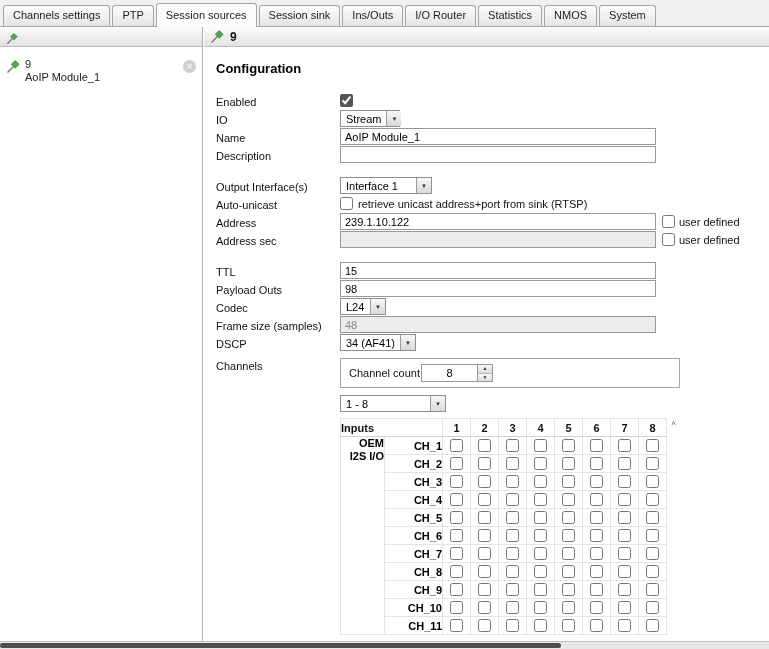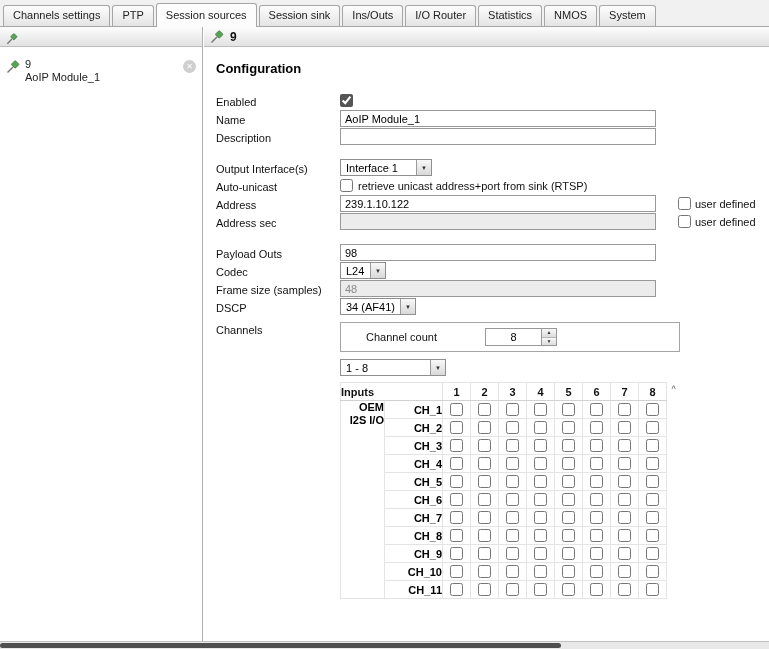--- a/index.html
+++ b/index.html
@@ -40,30 +40,30 @@
   .row-top { align-items: flex-start; }
   .flabel { width: 124px; flex: none; font-size: 11px; color: #111; padding-top: 2px; }
   .gap { height: 13px; }
   .gap-s { height: 6px; }
   .ti { height: 17px; border: 1px solid #989898; font-size: 11px; padding: 1px 4px; font-family: inherit;
         background: #fff; color: #000; }
   .ti:disabled { background: #ececec; color: #8a8a8a; }
   .wide { width: 316px; }
   .cb { width: 13px; height: 13px; margin: 0; accent-color: #555; }
   .inline-lbl { font-size: 11px; color: #111; margin-left: 5px; }
-  .ud { display: flex; align-items: center; gap: 4px; margin-left: 22px; font-size: 11px; color: #111; }
+  .ud { display: flex; align-items: center; gap: 4px; margin-left: 6px; font-size: 11px; color: #111; }
 
   .combo { display: inline-flex; align-items: stretch; height: 17px; border: 1px solid #8f8f8f; background: #fff; }
   .combo-text { font-size: 11px; padding: 2px 5px 0 5px; white-space: nowrap; flex: 1; color: #000; }
   .combo-btn { width: 15px; flex: none; background: linear-gradient(#f8f8f8, #d9d9d9); border-left: 1px solid #9a9a9a;
                font-size: 6px; color: #333; display: flex; align-items: center; justify-content: center; }
 
   
   .channels { width: 340px; }
-  .cc-box { width: 340px; border: 1px solid #a5a5a5; padding: 5px 25px; display: flex; align-items: center; height: 30px; gap: 47px; }
+  .cc-box { width: 340px; border: 1px solid #a5a5a5; padding: 5px 8px; display: flex; align-items: center; height: 30px; }
   .cc-label { width: 72px; flex: none; font-size: 11px; color: #111; }
   .spin { display: inline-flex; height: 18px; }
   .spin input { width: 56px; height: 18px; border: 1px solid #989898; border-right: none; font-size: 11px;
                 text-align: center; font-family: inherit; padding: 0; }
   .spin-btns { display: flex; flex-direction: column; width: 16px; border: 1px solid #989898; }
   .spin-btns div { flex: 1; font-size: 5px; line-height: 7px; text-align: center; color: #333;
                    background: linear-gradient(#f8f8f8, #dcdcdc); }
   .spin-btns div:first-child { border-bottom: 1px solid #b5b5b5; }
   .range-combo { width: 106px; margin: 7px 0 6px 0; }
 
@@ -144,20 +144,27 @@
     </div>
 
     <div class="content">
       <div class="heading">Configuration</div>
 
       <div class="row">
         <span class="flabel">Enabled</span>
         <input type="checkbox" class="cb" checked="" style="">
       </div>
 
+      <div class="row">
+        <span class="flabel">IO</span>
+        <div class="combo" style="width:60px">
+          <span class="combo-text">Stream</span>
+          <span class="combo-btn">▼</span>
+        </div>
+      </div>
 
       <div class="row">
         <span class="flabel">Name</span>
         <input type="text" class="ti wide" value="AoIP Module_1" style="">
       </div>
 
       <div class="row">
         <span class="flabel">Description</span>
         <input type="text" class="ti wide" value="" style="">
       </div>
@@ -191,20 +198,24 @@
         <span class="flabel">Address sec</span>
         <input type="text" class="ti wide" disabled="" value="" style="">
         <label class="ud">
           <input type="checkbox" class="cb" style="">
           <span>user defined</span>
         </label>
       </div>
 
       <div class="gap"></div>
 
+      <div class="row">
+        <span class="flabel">TTL</span>
+        <input type="text" class="ti wide" value="15" style="">
+      </div>
 
       <div class="row">
         <span class="flabel">Payload Outs</span>
         <input type="text" class="ti wide" value="98" style="">
       </div>
 
       <div class="row">
         <span class="flabel">Codec</span>
         <div class="combo" style="width:46px">
           <span class="combo-text">L24</span>

